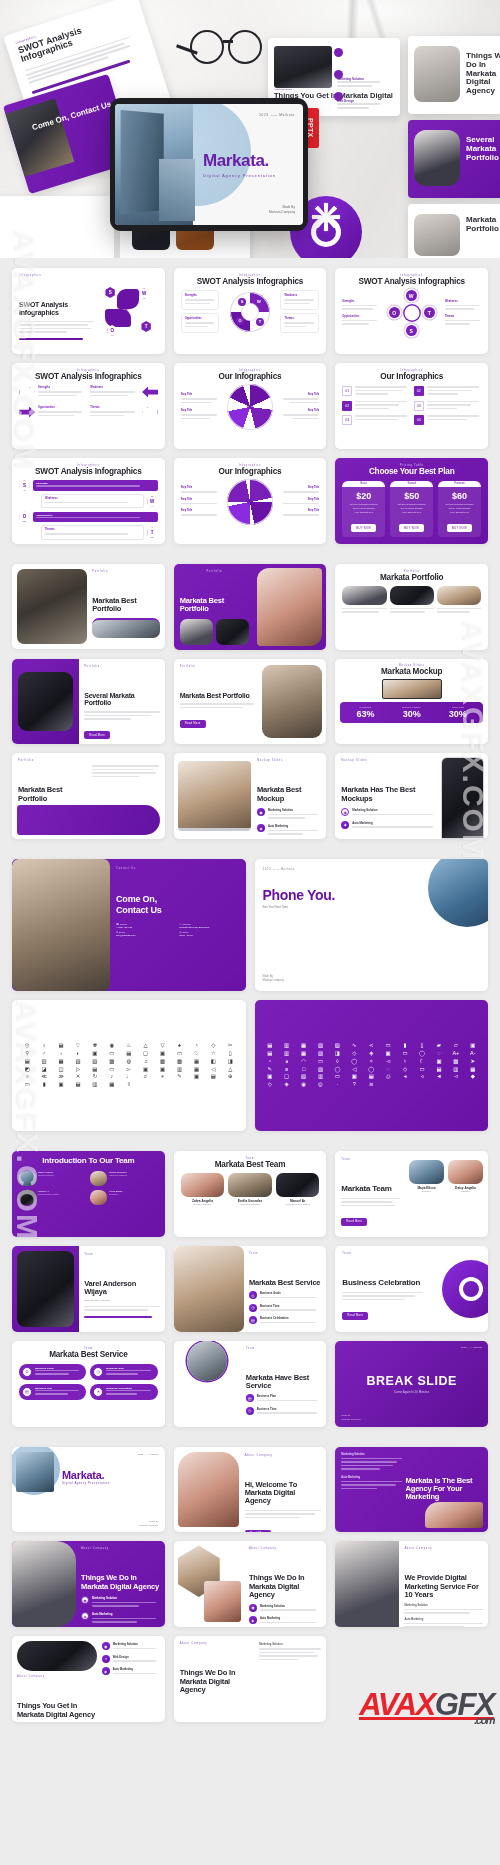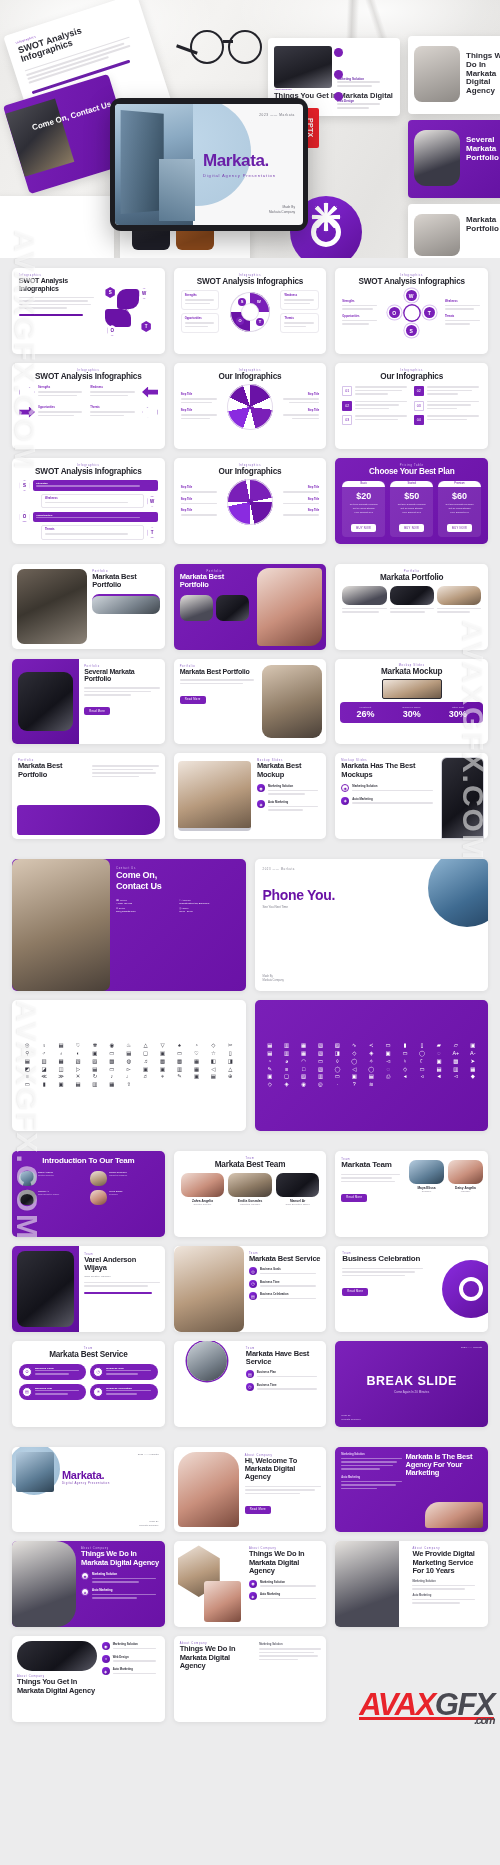--- a/index.html
+++ b/index.html
@@ -122,21 +122,21 @@
   .grid3{ display:grid; grid-template-columns:repeat(3,1fr); gap:9px; }
   .card{
     background:#fff; border-radius:5px; overflow:hidden; position:relative;
     aspect-ratio: 16/9; box-shadow:0 1px 5px rgba(0,0,0,.08);
   }
   .card.purple{ background:linear-gradient(135deg,#7a1fb8 0%, #6a12a6 100%); }
   .c-pad{ padding:6px 7px; height:100%; position:relative; }
   .eyebrow{ font-size:2.6px; color:#8a5fc4; letter-spacing:.7px; text-align:center; }
   .eyebrow.l{ text-align:left; }
   .s-title{ font-size:8.2px; font-weight:bold; color:#26262e; text-align:center; line-height:1.12; letter-spacing:-.2px;}
-  .s-title.l{ text-align:left; }
+  .s-title.l{ text-align:left;margin-top:24px; }
   .s-title.w{ color:#fff; }
   .eyebrow.w{ color:#d9bdf0; }
 
   .txtline{ height:1.5px; background:#e4e2e7; border-radius:1px; margin-bottom:2px; }
   .txtline.w{ background:rgba(255,255,255,.38); }
   .minibox{ border:1px solid #eceaef; border-radius:3px; padding:3px; }
   .mb-h{ font-size:2.6px; color:#7a1fb8; font-weight:bold; margin-bottom:2px;}
 
   .photo{ border-radius:7px; background:#9a9aa2; position:relative; overflow:hidden; }
   .ph1{ background:linear-gradient(155deg,#6e6358 0%,#3b362f 45%,#8c8378 100%); }
@@ -761,21 +761,21 @@
       </div>
 
       <div class="card">
         <div class="c-pad" style="padding:5px">
           <div class="eyebrow">Mockup Slides</div>
           <div class="s-title">Markata Mockup</div>
           <div class="photo ph6" style="width:42%;height:20px;margin:3px auto 0;border-radius:2px;border:1.5px solid #2b2b33"></div>
           <div class="pct-bar" style="margin-top:3px">
             <div class="pct-cell">
               <div class="pl">Investment</div>
-              <div class="pv">26%</div>
+              <div class="pv">63%</div>
               </div>
             <div class="pct-cell">
               <div class="pl">Employee Salary</div>
               <div class="pv">30%</div>
               </div>
             <div class="pct-cell">
               <div class="pl">Other Cost</div>
               <div class="pv">30%</div>
               </div>
           </div>
@@ -1408,21 +1408,21 @@
                   </span>
                 </div>
             </div>
           </div>
         </div>
       </div>
 
       <div class="card">
         <div class="split">
           <div class="photo ph4" style="width:42%;margin:0;border-radius:0"></div>
-          <div style="flex:1;padding:6px 13px">
+          <div style="flex:1;padding:6px 5px">
             <div class="eyebrow l">About Company</div>
             <div class="s-title l" style="font-size:7.5px">We Provide Digital Marketing Service For 10 Years</div>
             <div class="mb-h" style="margin-top:4px;color:#5c5c68">Marketing Solution</div>
             <div class="txtline"></div>
               <div class="txtline" style="width:84%"></div>
             <div class="mb-h" style="margin-top:4px;color:#5c5c68">Auto Marketing</div>
             <div class="txtline"></div>
               <div class="txtline" style="width:76%"></div>
           </div>
         </div>

